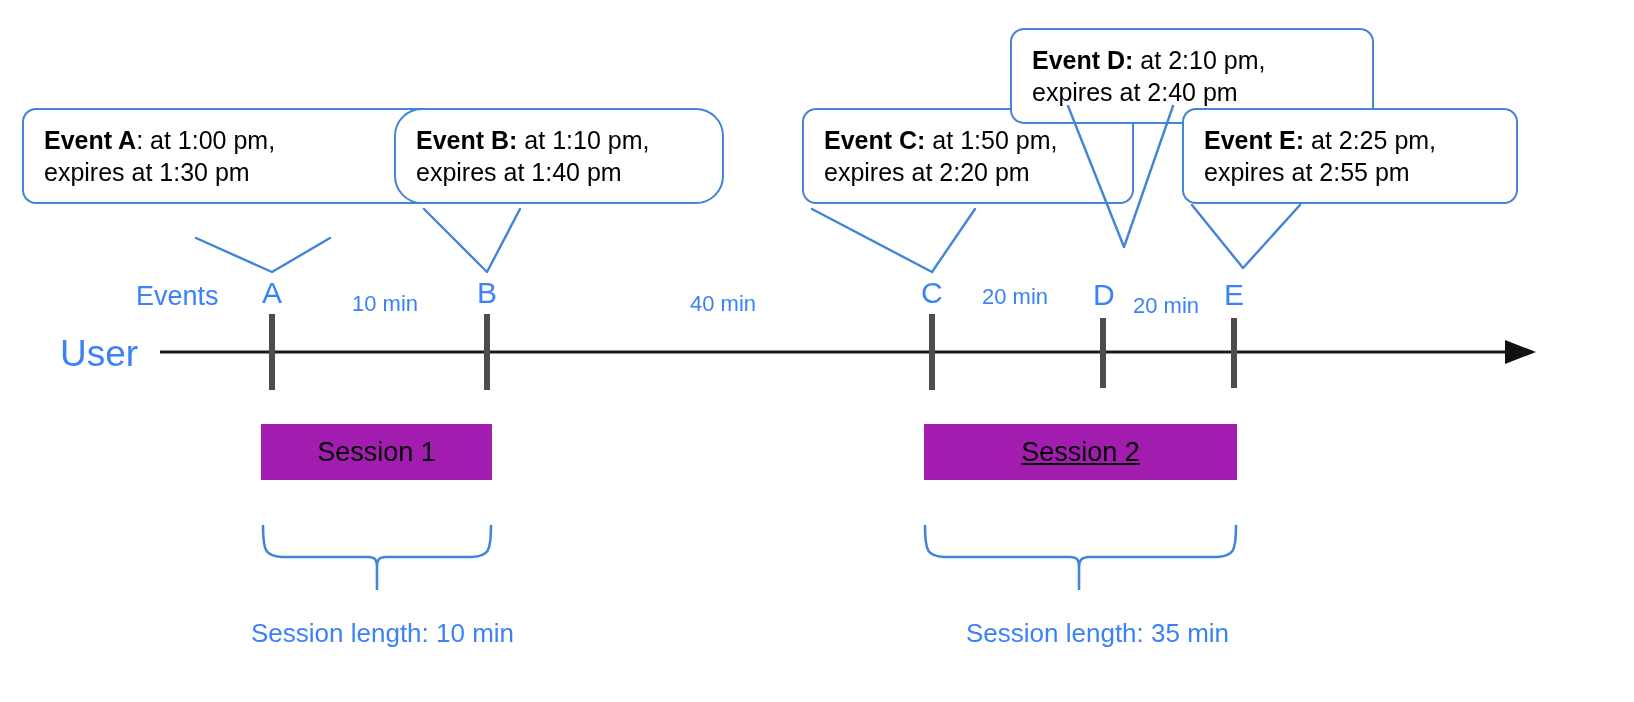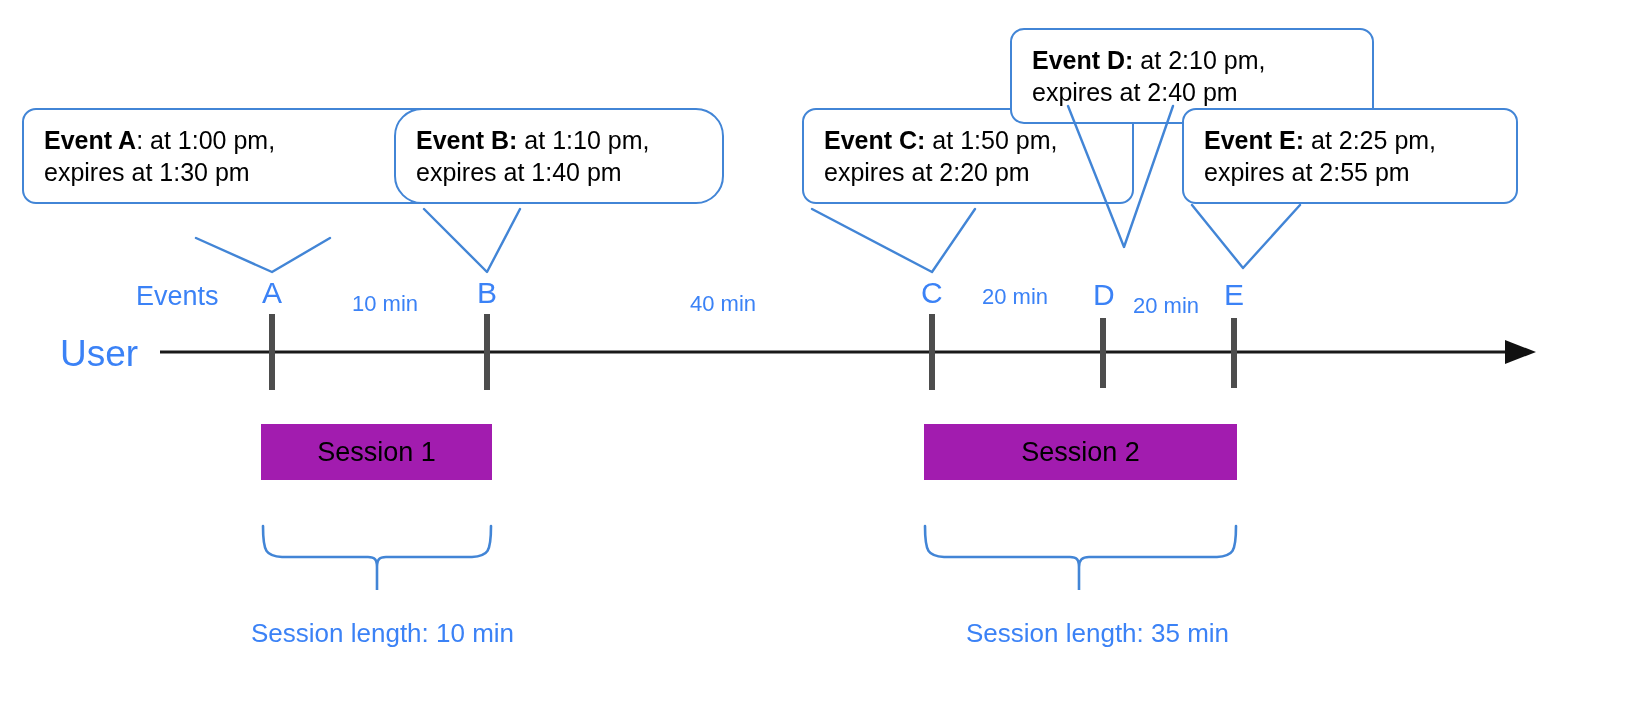--- a/index.html
+++ b/index.html
@@ -134,21 +134,21 @@
   <div class="lbl marker" style="left:1224px; top:278px;">E</div>
 
   <div class="lbl interval" style="left:352px; top:291px;">10 min</div>
   <div class="lbl interval" style="left:690px; top:291px;">40 min</div>
   <div class="lbl interval" style="left:982px; top:284px;">20 min</div>
   <div class="lbl interval" style="left:1133px; top:293px;">20 min</div>
 
   <div class="sessbar" style="left:261px; top:424px; width:231px; height:56px;">
     <span>Session 1</span>
   </div>
-  <div class="sessbar" style="left:924px; top:424px; width:313px; height:56px;">
+  <div class="sessbar" style="left:924px; top:424px; width:313px; height:56px;text-decoration:underline;">
     <span>Session 2</span>
   </div>
 
   <svg class="layer bracelayer" viewBox="0 0 1634 702">
     <g fill="none" stroke="#4285d6" stroke-width="2.6" stroke-linecap="round">
 
       <path d="M263,526 C263,552 266,556 282,557 L368,557 C375,557 377,560 377,567
                L377,590
                L377,567 C377,560 379,557 386,557 L472,557 C488,556 491,552 491,526"></path>
 

